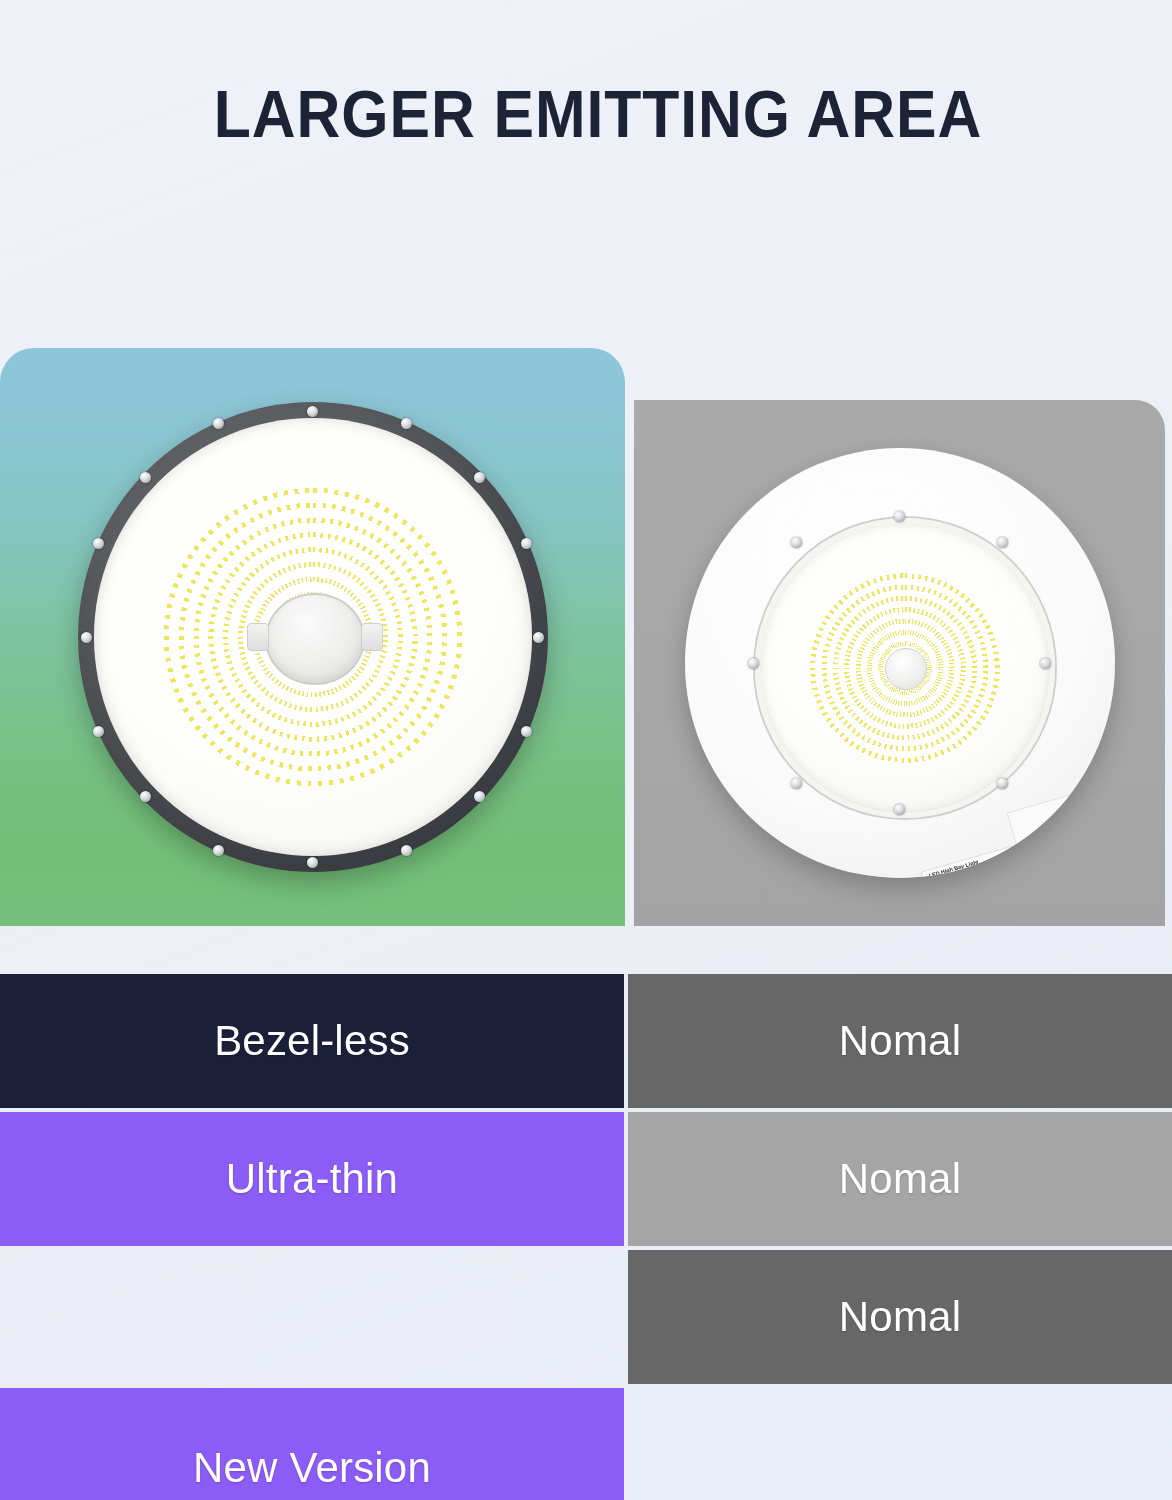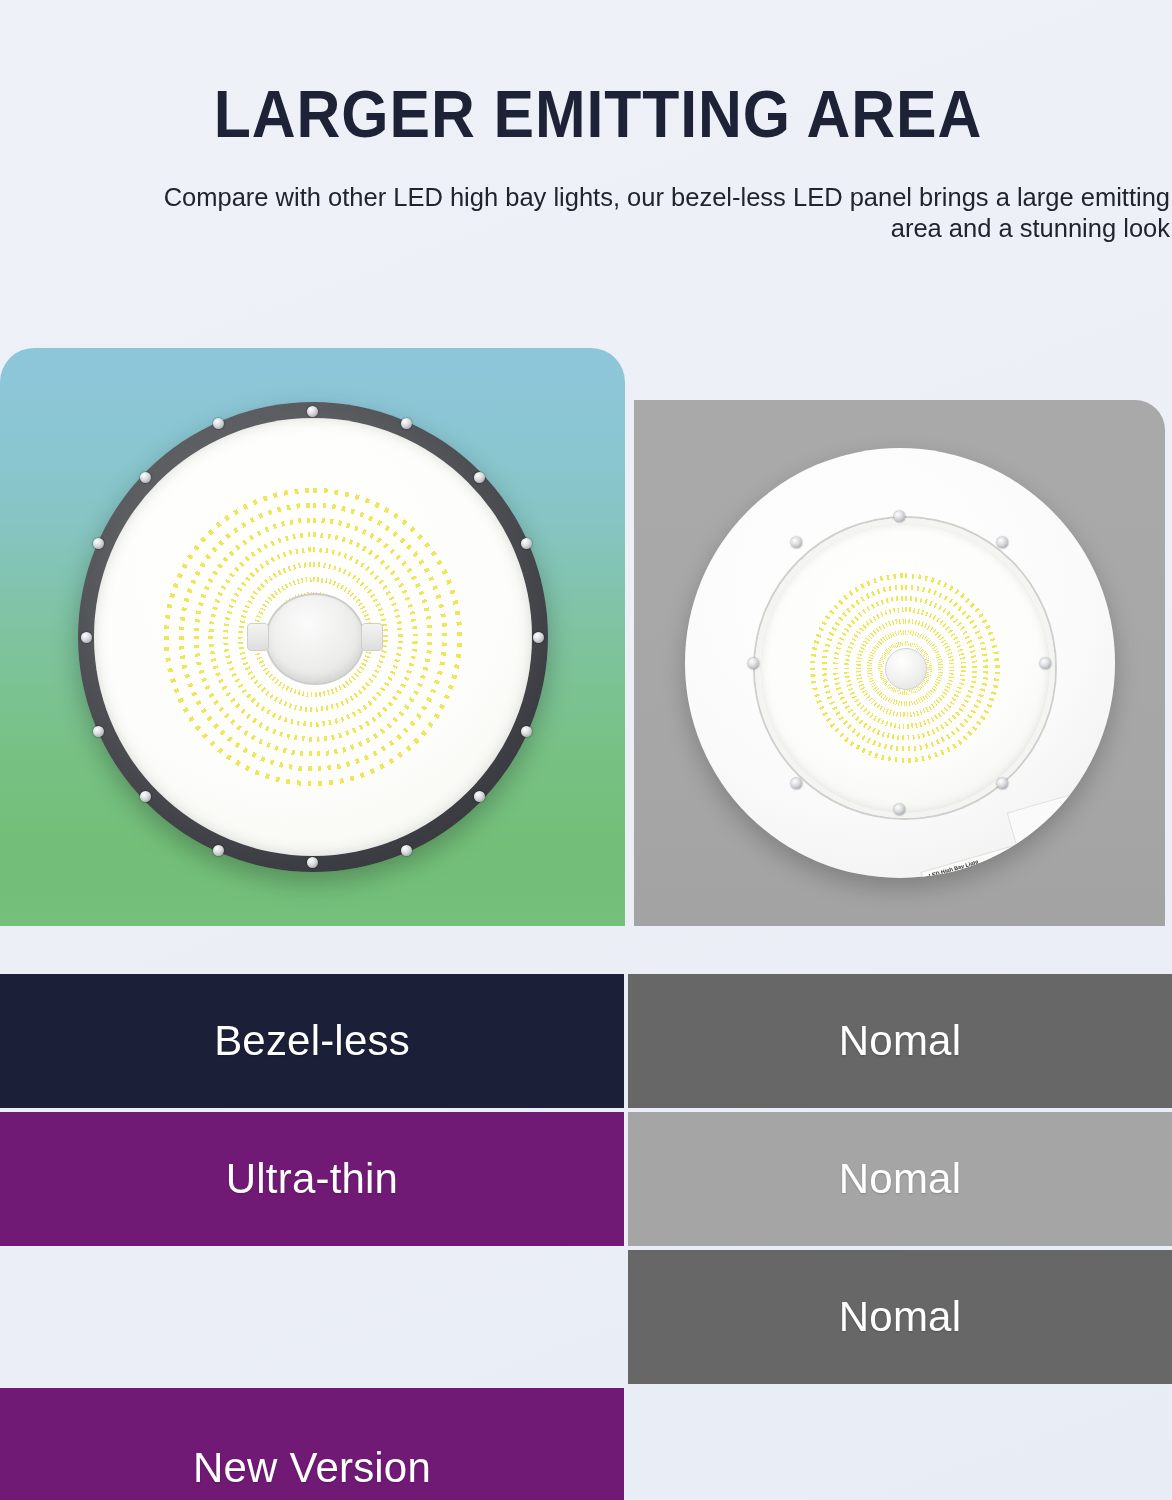--- a/index.html
+++ b/index.html
@@ -160,33 +160,32 @@
     position:absolute;top:0;height:134px;
     display:flex;align-items:center;justify-content:center;
     color:#ffffff;
     font-size:42px;
     letter-spacing:.2px;
     text-shadow:0 1px 2px rgba(0,0,0,.20);
   }
   .cell.left{left:0;width:624px;}
   .cell.right{left:628px;width:544px;}
   .bg-navy{background:#1b1f38;}
-  .bg-green{background:#701a75;}
+  .bg-green{background:#8b5cf6;}
   .bg-dgray{background:#676767;}
   .bg-lgray{background:#a5a5a5;}
   .bg-mgray{background:#9a9a9a;}
 </style>
 </head>
 <body>
 
 <div class="page">
 
   <div class="header">
     <div class="title">LARGER EMITTING AREA</div>
-    <div class="subtitle">Compare with other LED high bay lights, our bezel-less LED panel brings a large emitting area and a stunning look</div>
   </div>
 
   <div class="panel-left">
     <div class="fix-new">
       <div class="lens">
         <div class="ring" style="width:422px;height:422px;"></div>
         <div class="ring" style="width:380px;height:380px;"></div>
         <div class="ring" style="width:338px;height:338px;"></div>
         <div class="ring" style="width:296px;height:296px;"></div>
         <div class="ring" style="width:254px;height:254px;"></div>

